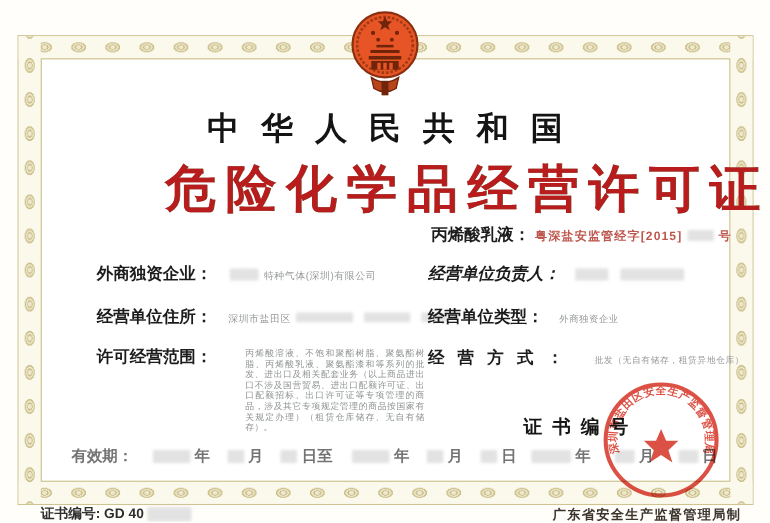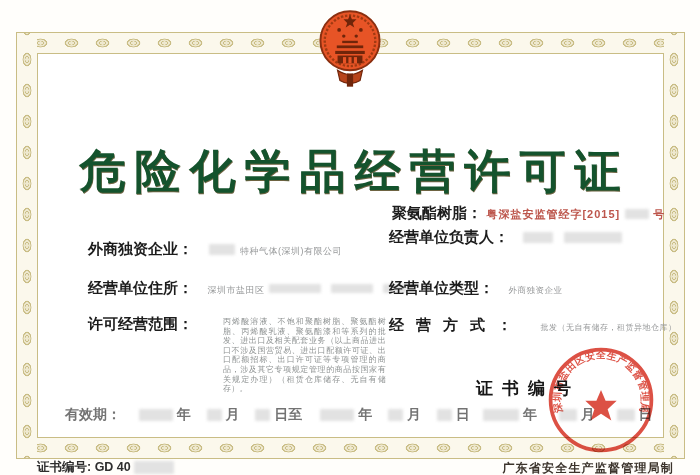--- a/index.html
+++ b/index.html
@@ -31,21 +31,21 @@
   .emblem{position:absolute;left:311px;top:5px;width:78px;height:84px;}
 
   
   .title-country{
     position:absolute;left:0;top:97px;width:100%;box-sizing:border-box;
     text-align:center;font-size:29px;font-weight:bold;color:#141414;
     letter-spacing:20px;padding-left:20px;white-space:nowrap;
   }
   .title-license{
     position:absolute;left:0;top:141px;width:100%;box-sizing:border-box;
-    text-align:center;font-size:46px;font-weight:bold;color:#14532d;
+    text-align:right;font-size:46px;font-weight:bold;color:#b91c1c;
     letter-spacing:9px;padding-left:9px;white-space:nowrap;
     text-shadow:0.5px 0.5px 0 #6e6442;
   }
 
   
   .row{position:absolute;white-space:nowrap;}
   .lbl{font-size:15px;font-weight:bold;color:#1c1c1c;}
   .val{font-size:9px;color:#97999a;filter:blur(0.4px);letter-spacing:0.5px;}
   .redact{display:inline-block;background:#e2e2e2;border-radius:1px;filter:blur(1.5px);vertical-align:middle;height:11px;}
 
@@ -97,36 +97,37 @@
       <path d="M31 59 h38 v4 h-38 z" fill="#70250a"></path>
       <path d="M34 65 h32 v10 h-32 z" fill="#70250a"></path>
       <rect x="41" y="67" width="4" height="8" fill="#e75426"></rect>
       <rect x="48" y="67" width="4" height="8" fill="#e75426"></rect>
       <rect x="55" y="67" width="4" height="8" fill="#e75426"></rect>
       <path d="M34 84 q16 11 32 0 l-3 13 q-13 8 -26 0 z" fill="#b8441a" stroke="#70250a" stroke-width="1.5"></path>
       <rect x="46" y="88" width="8" height="17" fill="#70250a"></rect>
     </svg>
   </div>
 
+  <div class="title-country">中华人民共和国</div>
   <div class="title-license">危险化学品经营许可证</div>
 
   <div class="row reg-row">
-    <span class="reg-label">聚氨酯树脂：</span>
+    <span class="reg-label">丙烯酸乳液：</span>
     <span class="reg-val">粤深盐安监管经字[2015]</span>
     <span class="redact" style="width:24px;height:10px;"></span>
     <span class="reg-val">号</span>
   </div>
 
   <div class="row" style="left:88px;top:240px;">
     <span class="lbl">外商独资企业：</span>
     <span class="redact" style="width:26px;margin-left:12px;"></span>
     <span class="val">特种气体(深圳)有限公司</span>
   </div>
 
-  <div class="row" style="left:389px;top:228px;">
+  <div class="row" style="left:389px;top:240px;font-style:italic;">
     <span class="lbl">经营单位负责人：</span>
     <span class="redact" style="width:30px;margin-left:10px;"></span>
     <span class="redact" style="width:58px;margin-left:6px;"></span>
   </div>
 
   <div class="row" style="left:88px;top:279px;">
     <span class="lbl">经营单位住所：</span>
     <span class="val" style="margin-left:10px;text-align:center;">深圳市盐田区</span>
     <span class="redact" style="width:52px;height:9px;"></span>
     <span class="redact" style="width:42px;height:9px;margin-left:6px;"></span>

